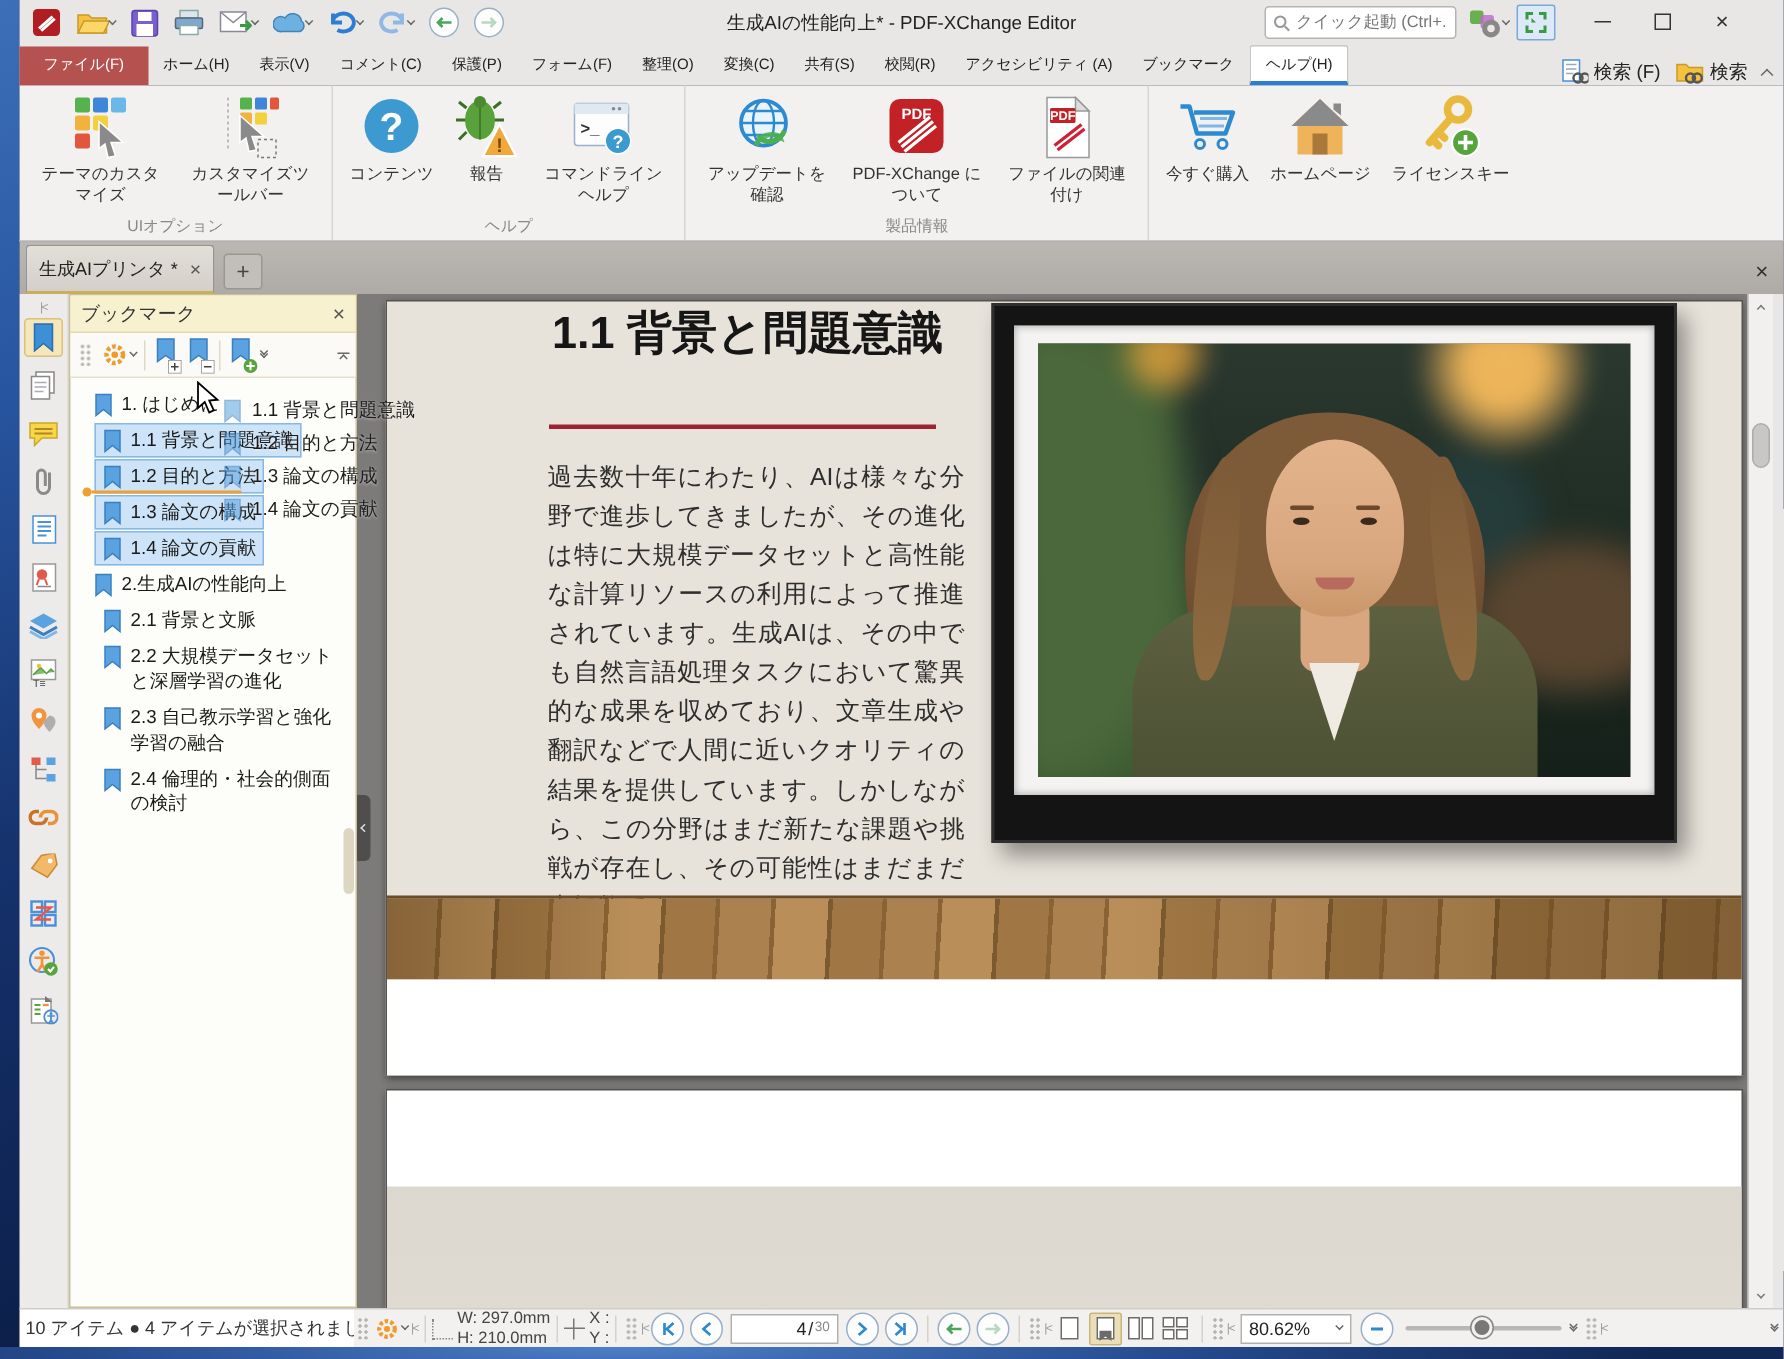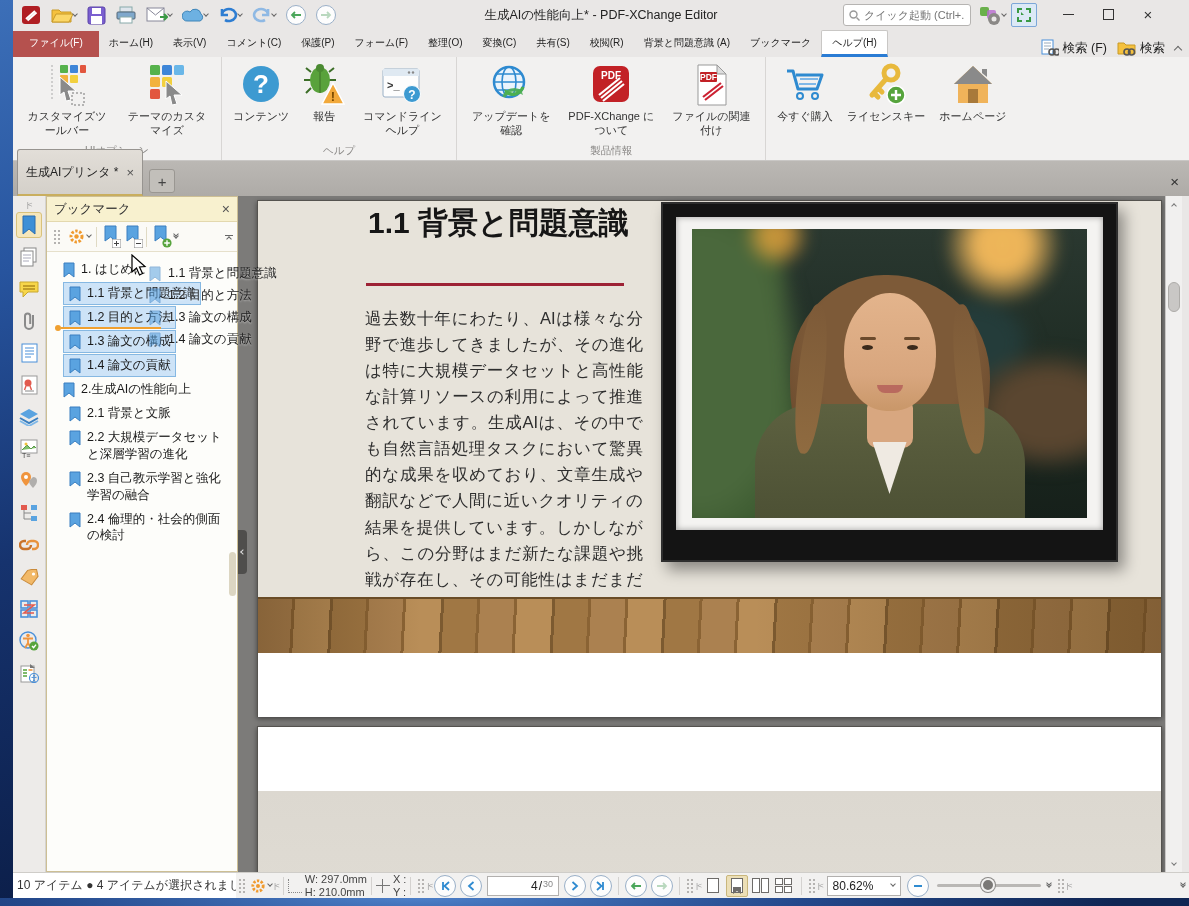--- a/index.html
+++ b/index.html
@@ -35,21 +35,21 @@
   .mtab.active{background:#fff;border:1px solid #c9c7c5;border-bottom:3px solid #2a7cd4;padding-bottom:4px;border-radius:2px 2px 0 0;}
   .mright{margin-left:auto;display:flex;align-items:center;gap:10px;padding-right:8px;font-size:12.5px;color:#222;}
   .mright .sbtn{display:flex;align-items:center;gap:4px;}
   
   .rgroup{display:flex;flex-direction:column;border-right:1px solid #d8d6d4;padding:2px 4px 0;}
   .ritems{display:flex;flex:1;}
   .ritem{display:flex;flex-direction:column;align-items:center;justify-content:flex-start;padding:4px 7px 2px;gap:3px;}
   .rlabel{font-size:11px;color:#333;text-align:center;line-height:1.25;max-width:86px;}
   .glabel{font-size:10.5px;color:#8a8886;text-align:center;padding:1px 0 2px;}
   
-  .dtab{height:47px;background:linear-gradient(#e2ded8,#d4d0c9);border:1px solid #979490;border-bottom:2px solid #c9ae5e;display:flex;align-items:center;gap:8px;padding:0 8px;margin-left:4px;font-size:12px;color:#222;border-radius:3px 3px 0 0;}
+  .dtab{height:33px;background:linear-gradient(#e2ded8,#d4d0c9);border:1px solid #979490;border-bottom:2px solid #c9ae5e;display:flex;align-items:center;gap:8px;padding:0 8px;margin-left:4px;font-size:12px;color:#222;border-radius:3px 3px 0 0;}
   .newtab{width:26px;height:24px;background:#c2bfba;border:1px solid #9a9792;border-radius:3px;margin-left:6px;margin-bottom:3px;display:flex;align-items:center;justify-content:center;font-size:15px;color:#444;}
   .tabclose{margin-left:auto;margin-bottom:6px;margin-right:10px;font-size:15px;color:#333;}
   
   .sicon{width:26px;height:26px;display:flex;align-items:center;justify-content:center;margin:3px 0;}
   .sicon.active{background:#f6e7bb;border:1px solid #d9c27c;border-radius:3px;}
   .pin{font-size:8px;color:#999;letter-spacing:-1px;}
   
   .phead{height:25px;background:#f8f1cf;border-bottom:1px solid #e3d8ae;display:flex;align-items:center;padding:0 7px;font-size:12.5px;color:#333;}
   .phead .x{margin-left:auto;font-size:14px;color:#555;}
   .ptool{height:30px;background:#fbfaf6;border-bottom:1px solid #e6e0cb;display:flex;align-items:center;gap:5px;padding:0 4px;}
@@ -249,21 +249,21 @@
     <span class="mtab file">ファイル(F)</span>
     <span class="mtab">ホーム(H)</span>
     <span class="mtab">表示(V)</span>
     <span class="mtab">コメント(C)</span>
     <span class="mtab">保護(P)</span>
     <span class="mtab">フォーム(F)</span>
     <span class="mtab">整理(O)</span>
     <span class="mtab">変換(C)</span>
     <span class="mtab">共有(S)</span>
     <span class="mtab">校閲(R)</span>
-    <span class="mtab">背景と問題意識 (A)</span>
+    <span class="mtab">アクセシビリティ (A)</span>
     <span class="mtab">ブックマーク</span>
     <span class="mtab active">ヘルプ(H)</span>
     <div class="mright">
       <span class="sbtn">
           <svg width="18" height="18">
             <rect x="1" y="1" width="11" height="14" fill="#fff" stroke="#4a90d9"></rect>
             <path d="M3 4 h7 M3 7 h7 M3 10 h5" stroke="#9ab" stroke-width="1"></path>
             <circle cx="11" cy="13" r="3" fill="none" stroke="#555" stroke-width="1.6"></circle>
             <circle cx="15.5" cy="13" r="3" fill="none" stroke="#555" stroke-width="1.6"></circle>
           </svg>
@@ -277,47 +277,47 @@
           </svg>
           <span>検索</span>
         </span>
       <span class="chv u"></span>
     </div>
   </div>
 
   <div class="abs ribbon">
     <div class="rgroup">
       <div class="ritems">
+        <div class="ritem">
+          <svg width="42" height="44">
+              <rect x="4" y="2" width="10" height="10" rx="1.5" fill="#56b24c"></rect>
+              <rect x="16" y="2" width="10" height="10" rx="1.5" fill="#3e86d8"></rect>
+              <rect x="28" y="2" width="10" height="10" rx="1.5" fill="#6ab7e8"></rect>
+              <rect x="4" y="14" width="10" height="10" rx="1.5" fill="#f2b23e"></rect>
+              <rect x="16" y="14" width="10" height="10" rx="1.5" fill="#f2d03e"></rect>
+              <rect x="4" y="26" width="10" height="10" rx="1.5" fill="#e2563e"></rect>
+              <path d="M20 18 L36 32 L28 32 L31 41 L26 42 L24 33 L20 36 Z" fill="#8a8a8a" stroke="#fff"></path>
+            </svg>
+          <span class="rlabel">テーマのカスタマイズ</span>
+        </div>
         <div class="ritem">
           <svg width="42" height="44">
               <g>
                 <rect x="14" y="2" width="8" height="8" rx="1" fill="#56b24c"></rect>
                 <rect x="24" y="2" width="8" height="8" rx="1" fill="#3e86d8"></rect>
                 <rect x="34" y="2" width="6" height="8" rx="1" fill="#e2563e"></rect>
                 <rect x="14" y="12" width="8" height="8" rx="1" fill="#f2b23e"></rect>
                 <rect x="24" y="12" width="8" height="8" rx="1" fill="#f2d03e"></rect>
               </g>
               <path d="M6 2 v34" stroke="#aaa" stroke-dasharray="2 2"></path>
               <path d="M14 14 L30 28 L22 28 L25 37 L20 38 L18 29 L14 32 Z" fill="#8a8a8a" stroke="#fff"></path>
               <rect x="26" y="30" width="12" height="12" fill="none" stroke="#777" stroke-dasharray="2 2"></rect>
             </svg>
           <span class="rlabel">カスタマイズツールバー</span>
         </div>
-        <div class="ritem">
-          <svg width="42" height="44">
-              <rect x="4" y="2" width="10" height="10" rx="1.5" fill="#56b24c"></rect>
-              <rect x="16" y="2" width="10" height="10" rx="1.5" fill="#3e86d8"></rect>
-              <rect x="28" y="2" width="10" height="10" rx="1.5" fill="#6ab7e8"></rect>
-              <rect x="4" y="14" width="10" height="10" rx="1.5" fill="#f2b23e"></rect>
-              <rect x="16" y="14" width="10" height="10" rx="1.5" fill="#f2d03e"></rect>
-              <rect x="4" y="26" width="10" height="10" rx="1.5" fill="#e2563e"></rect>
-              <path d="M20 18 L36 32 L28 32 L31 41 L26 42 L24 33 L20 36 Z" fill="#8a8a8a" stroke="#fff"></path>
-            </svg>
-          <span class="rlabel">テーマのカスタマイズ</span>
-        </div>
       </div>
       <div class="glabel">UIオプション</div>
     </div>
     <div class="rgroup">
       <div class="ritems">
         <div class="ritem">
           <svg width="42" height="44">
               <circle cx="21" cy="21" r="18" fill="#3d9ad1"></circle>
               <text x="21" y="30" font-size="26" font-weight="bold" fill="#fff" text-anchor="middle">?</text>
             </svg>
@@ -391,36 +391,36 @@
         <div class="ritem">
           <svg width="42" height="44">
               <path d="M3 8 h6 l5 18 h19 l5 -14 h-26" fill="none" stroke="#2e8ad0" stroke-width="3" stroke-linejoin="round"></path>
               <path d="M16 16 h18 M15 21 h17" stroke="#7fb8e8" stroke-width="2"></path>
               <circle cx="16" cy="33" r="3" fill="none" stroke="#2e8ad0" stroke-width="2"></circle>
               <circle cx="31" cy="33" r="3" fill="none" stroke="#2e8ad0" stroke-width="2"></circle>
             </svg>
           <span class="rlabel">今すぐ購入</span>
         </div>
         <div class="ritem">
+          <svg width="42" height="44">
+              <path d="M21 3 L40 21 H36 V40 H6 V21 H2 Z" fill="#f0b35a"></path>
+              <path d="M21 3 L40 21 H2 Z" fill="#8a8a8a"></path>
+              <path d="M30 6 h5 v8 l-5 -4 z" fill="#8a8a8a"></path>
+              <rect x="16" y="26" width="10" height="14" fill="#a8793a"></rect>
+            </svg>
+          <span class="rlabel">ホームページ</span>
+        </div>
+        <div class="ritem">
           <svg width="44" height="44">
               <circle cx="27" cy="10" r="7" fill="none" stroke="#e8b93c" stroke-width="5"></circle>
               <path d="M22 16 L8 32 M10 30 l4 4 M14 25 l4 4" stroke="#e8b93c" stroke-width="5" stroke-linecap="round"></path>
               <circle cx="32" cy="32" r="9" fill="#57a43d" stroke="#fff" stroke-width="1.5"></circle>
               <path d="M32 27 v10 M27 32 h10" stroke="#fff" stroke-width="2.4"></path>
             </svg>
           <span class="rlabel">ライセンスキー</span>
-        </div>
-        <div class="ritem">
-          <svg width="42" height="44">
-              <path d="M21 3 L40 21 H36 V40 H6 V21 H2 Z" fill="#f0b35a"></path>
-              <path d="M21 3 L40 21 H2 Z" fill="#8a8a8a"></path>
-              <path d="M30 6 h5 v8 l-5 -4 z" fill="#8a8a8a"></path>
-              <rect x="16" y="26" width="10" height="14" fill="#a8793a"></rect>
-            </svg>
-          <span class="rlabel">ホームページ</span>
         </div>
       </div>
       <div class="glabel"></div>
     </div>
   </div>
 
   <div class="abs tabbar">
     <div class="dtab">
       <span>生成AIプリンタ *</span>
       <span style="font-size:13px;color:#555;">×</span>

